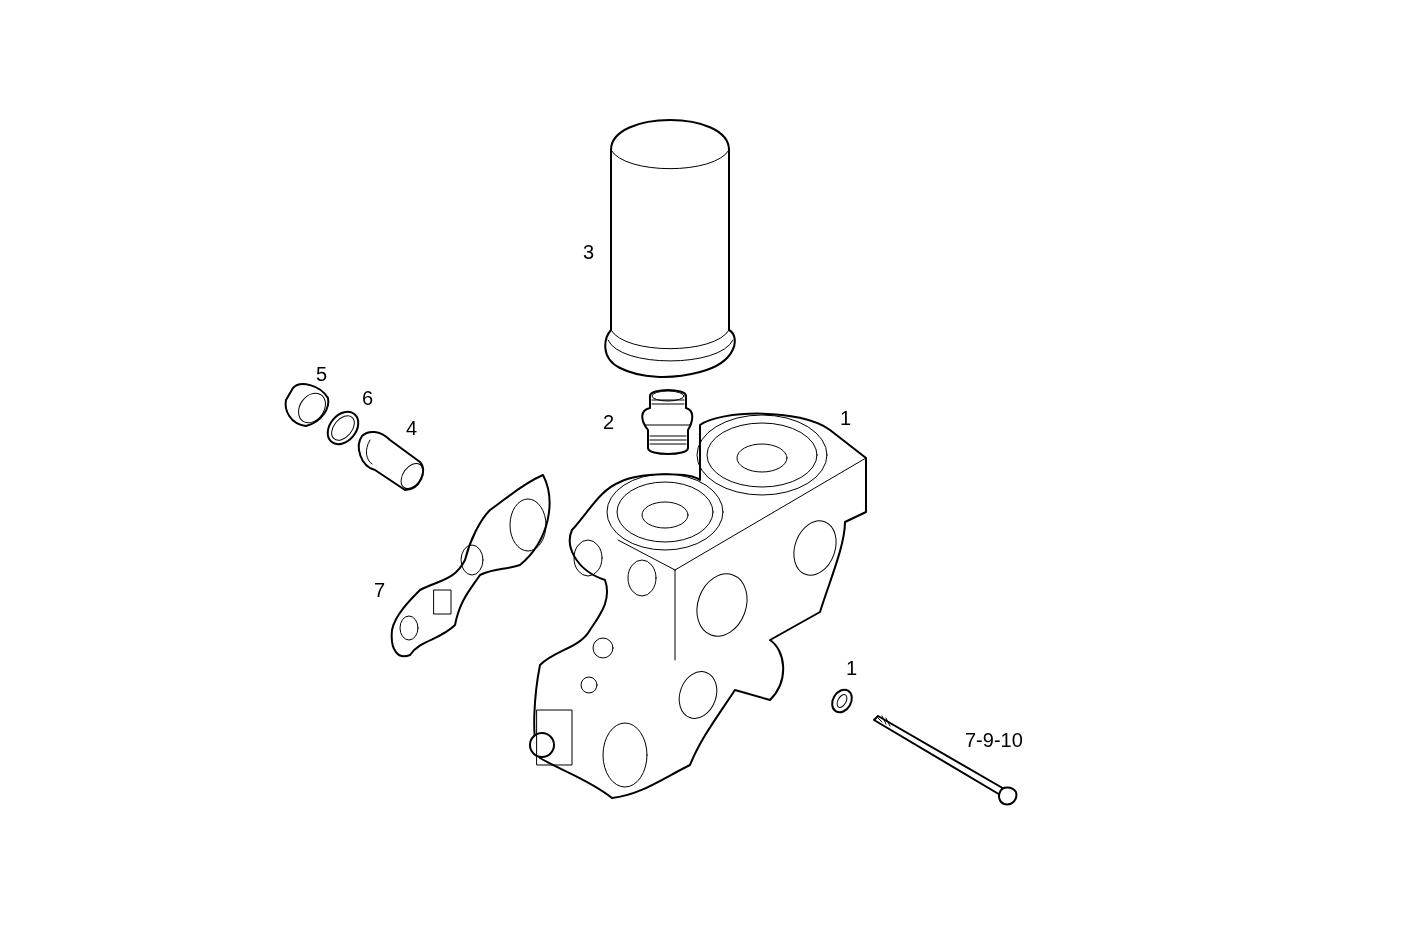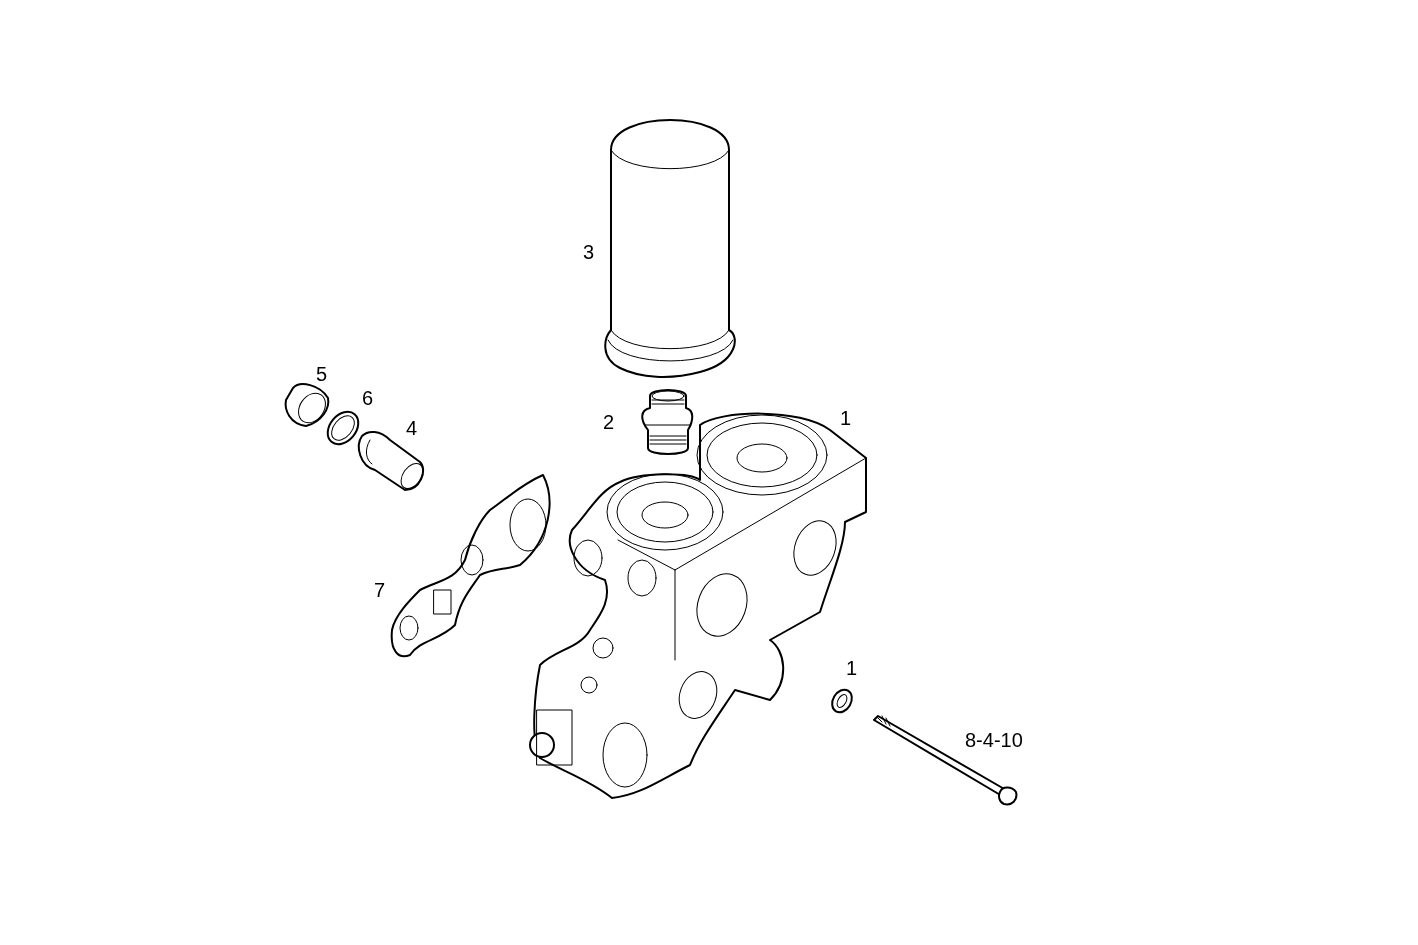--- a/index.html
+++ b/index.html
@@ -87,14 +87,14 @@
 </svg>
 
 <div class="callout" style="left:583px; top:242px;">3</div>
 <div class="callout" style="left:603px; top:412px;">2</div>
 <div class="callout" style="left:840px; top:408px;">1</div>
 <div class="callout" style="left:316px; top:364px;">5</div>
 <div class="callout" style="left:362px; top:388px;">6</div>
 <div class="callout" style="left:406px; top:418px;">4</div>
 <div class="callout" style="left:374px; top:580px;">7</div>
 <div class="callout" style="left:846px; top:658px;">1</div>
-<div class="callout" style="left:965px; top:730px;">8-4-10</div>
+<div class="callout" style="left:965px; top:730px;">7-9-10</div>
 </div>
 
 </body></html>

